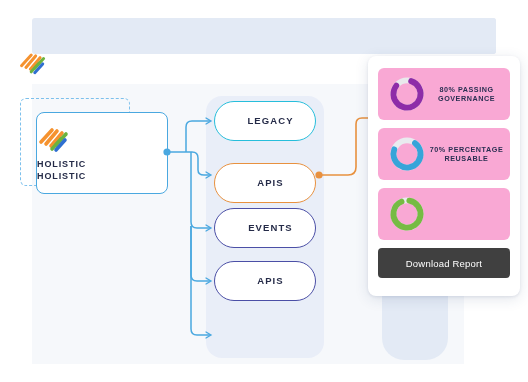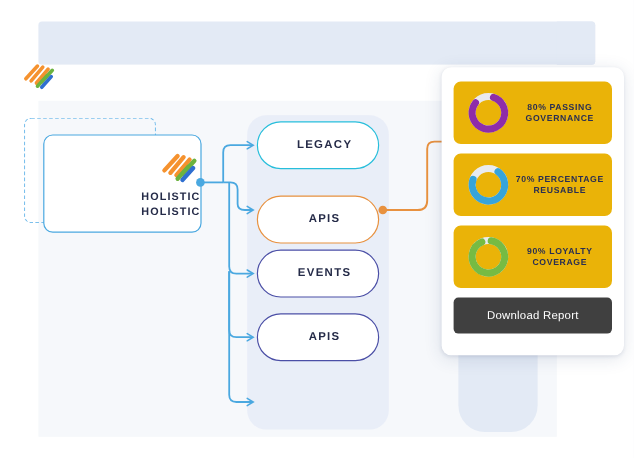--- a/index.html
+++ b/index.html
@@ -26,21 +26,21 @@
   .header-logo{position:absolute;left:18px;top:50px;width:30px;height:26px;}
 
   
   .dashed-box{
     position:absolute;left:20px;top:98px;width:108px;height:86px;
     border:1.6px dashed #7cc0ec;border-radius:6px;background:transparent;
   }
   .catalog-card{
     position:absolute;left:36px;top:112px;width:130px;height:80px;
     background:#ffffff;border:1.6px solid #4aa8e0;border-radius:8px;
-    display:flex;flex-direction:column;align-items:flex-end;justify-content:center;
+    display:flex;flex-direction:column;align-items:flex-start;justify-content:center;
   }
   .catalog-logo{width:34px;height:28px;margin-bottom:5px;}
   .catalog-label{
     font-size:9px;font-weight:bold;letter-spacing:0.9px;color:#252b48;
     text-align:center;line-height:12px;
   }
 
   
   .services-bg{
     position:absolute;left:206px;top:96px;width:118px;height:262px;
@@ -68,21 +68,21 @@
   .conn{position:absolute;left:0;top:0;width:528px;height:382px;pointer-events:none;}
 
   
   .panel{
     position:absolute;left:368px;top:56px;width:152px;height:240px;
     background:#ffffff;border-radius:8px;
     box-shadow:0 3px 14px rgba(40,60,110,.13), 0 1px 3px rgba(40,60,110,.10);
   }
   .stat{
     position:absolute;left:10px;width:132px;height:52px;
-    background:#eab308;border-radius:6px;
+    background:#f9a8d4;border-radius:6px;
     display:flex;align-items:center;
   }
   .stat1{top:12px;}
   .stat2{top:72px;}
   .stat3{top:132px;}
   .donut{width:38px;height:38px;margin-left:10px;flex:0 0 auto;}
   .stat-label{
     flex:1;text-align:center;padding:0 5px 0 2px;
     font-size:7.2px;font-weight:bold;letter-spacing:0.55px;color:#2a2f52;
     line-height:9.5px;
@@ -203,22 +203,18 @@
         <div>70% PERCENTAGE</div>
         <div>REUSABLE</div>
       </div>
     </div>
 
     <div class="stat stat3">
       <svg class="donut" viewBox="0 0 42 42">
         <circle cx="21" cy="21" r="15" fill="none" stroke="#e9ebef" stroke-width="6.5"></circle>
         <circle id="d3" cx="21" cy="21" r="15" fill="none" stroke="#76bb43" stroke-width="6.5" stroke-linecap="round" transform="rotate(-80 21 21)" stroke-dasharray="84.82 9.42"></circle>
       </svg>
-      <div class="stat-label">
-        <div>90% LOYALTY</div>
-        <div>COVERAGE</div>
-      </div>
     </div>
 
     <button class="dl-btn">Download Report</button>
   </div>
 
 </div>
 
 </body></html>

